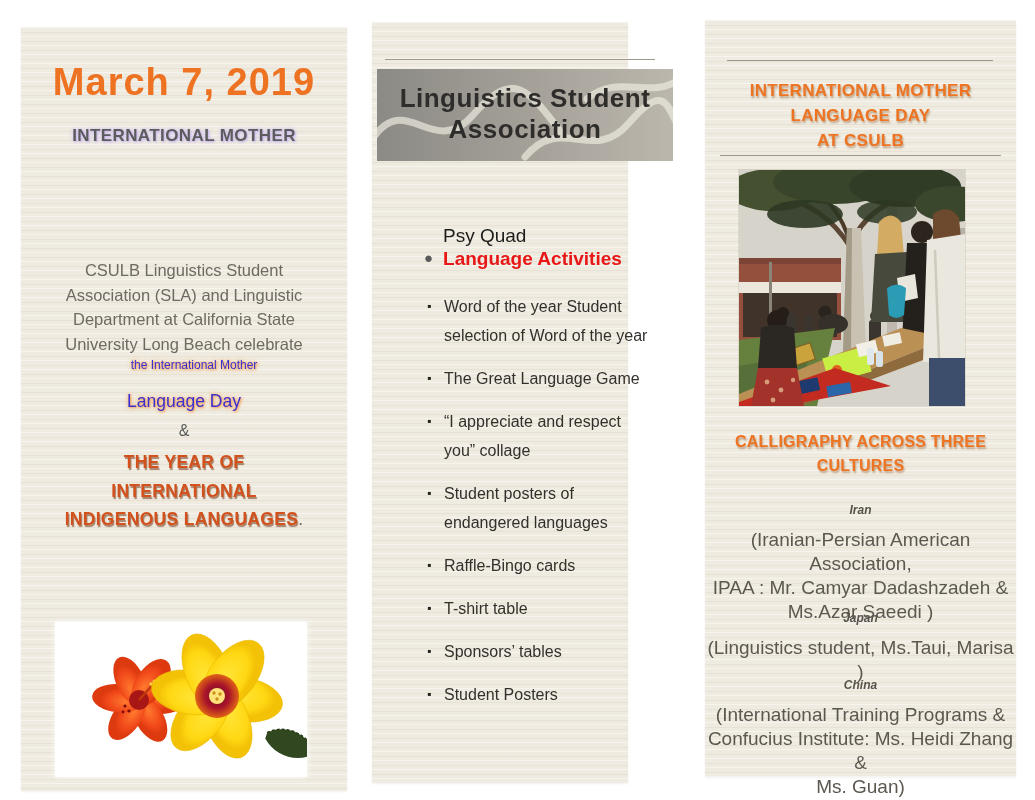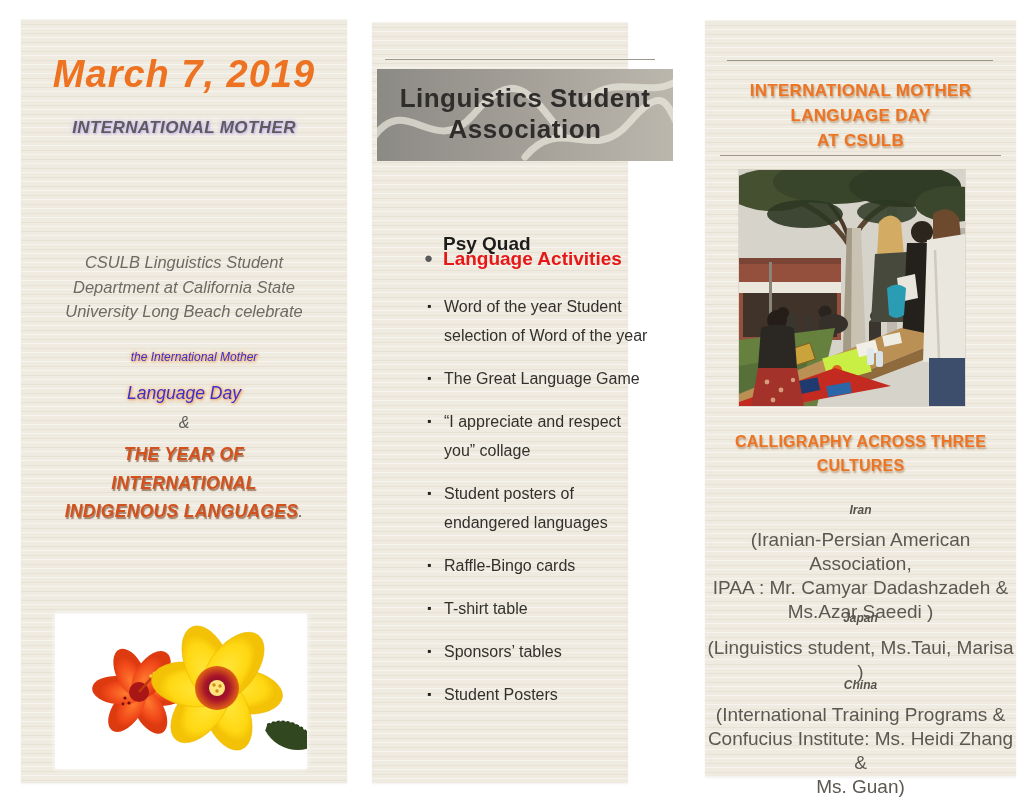--- a/index.html
+++ b/index.html
@@ -11,21 +11,21 @@
   .panel{
     position:absolute;
     background-color:#efebe0;
     background-image:repeating-linear-gradient(180deg,
       rgba(255,255,255,0.45) 0px, rgba(255,255,255,0.45) 1px,
       rgba(0,0,0,0) 1px, rgba(0,0,0,0) 5px,
       rgba(190,178,155,0.16) 5px, rgba(190,178,155,0.16) 6px,
       rgba(0,0,0,0) 6px, rgba(0,0,0,0) 9px);
     box-shadow:0 1px 2px rgba(0,0,0,0.06);
   }
-  #panel-left{left:21px;top:19px;width:326px;height:764px;font-style:italic;}
+  #panel-left{left:21px;top:27px;width:326px;height:764px;}
   #panel-middle{left:372px;top:22px;width:256px;height:761px;}
   #panel-right{left:705px;top:20px;width:311px;height:757px;}
 
   .abs{position:absolute;}
   .ctr{left:0;right:0;text-align:center;}
 
   
   .lp-date{top:34px;font-size:38px;font-weight:bold;color:#ed7222;letter-spacing:1px;}
   .glowp{color:#5c5c5c;font-weight:bold;
          text-shadow:0 0 5px #cdbdf0, 0 0 2px #dccff5, 1px 1px 2px #c2b0e8;}
@@ -48,21 +48,21 @@
   .lp-flower svg{display:block;width:100%;height:100%;}
 
   
   .sep{height:1px;background:#9d978c;}
   .mp-line{top:37px;left:13px;width:270px;}
   .mp-banner{top:47px;left:5px;width:296px;height:92px;overflow:hidden;}
   .mp-banner svg{position:absolute;left:0;top:0;width:100%;height:100%;}
   .mp-banner-text{position:absolute;left:0;right:0;top:14px;text-align:center;
                   font-size:26px;line-height:31px;font-weight:bold;color:#2e2d2b;letter-spacing:.5px;}
   .mp-time{top:168px;left:18px;font-size:19px;font-weight:bold;color:#1e1c1a;}
-  .mp-loc{top:211px;left:71px;font-size:19px;font-weight:bold;color:#1e1c1a;}
+  .mp-loc{top:203px;left:71px;font-size:19px;font-weight:normal;color:#1e1c1a;}
   .mp-act{top:226px;left:52px;font-size:19px;font-weight:bold;color:#e81717;}
   .mp-act .bdot{color:#5a5a5a;font-size:15px;margin-right:10px;vertical-align:2px;}
   .mp-list{top:270px;left:55px;width:228px;list-style:none;margin:0;padding:0;}
   .mp-list li{position:relative;margin:0 0 14px 0;padding-left:17px;
               font-size:16px;line-height:29px;color:#33302c;}
   .mp-list li .sq{position:absolute;left:0;top:0;font-size:12px;color:#22201d;}
 
   
   .rp-line1{top:40px;left:22px;width:266px;}
   .rp-title{top:58px;font-size:17px;line-height:25px;letter-spacing:.3px;}
@@ -81,20 +81,21 @@
 <body>
 
 <div class="panel" id="panel-left">
   <div class="abs ctr lp-date">March 7, 2019</div>
 
   <div class="abs ctr lp-h1 glowp">INTERNATIONAL MOTHER</div>
 
 
   <div class="abs ctr lp-body">
     <div>CSULB Linguistics Student</div>
+    <div>Association (SLA) and Linguistic</div>
     <div>Department at California State</div>
     <div>University Long Beach celebrate</div>
   </div>
 
   <div class="abs ctr lp-blue1 blueglow">the International Mother</div>
   <div class="abs ctr lp-blue2 blueglow">Language Day</div>
   <div class="abs ctr lp-amp">&amp;</div>
 
   <div class="abs ctr lp-year">
     <div class="orgred">THE YEAR OF</div>

